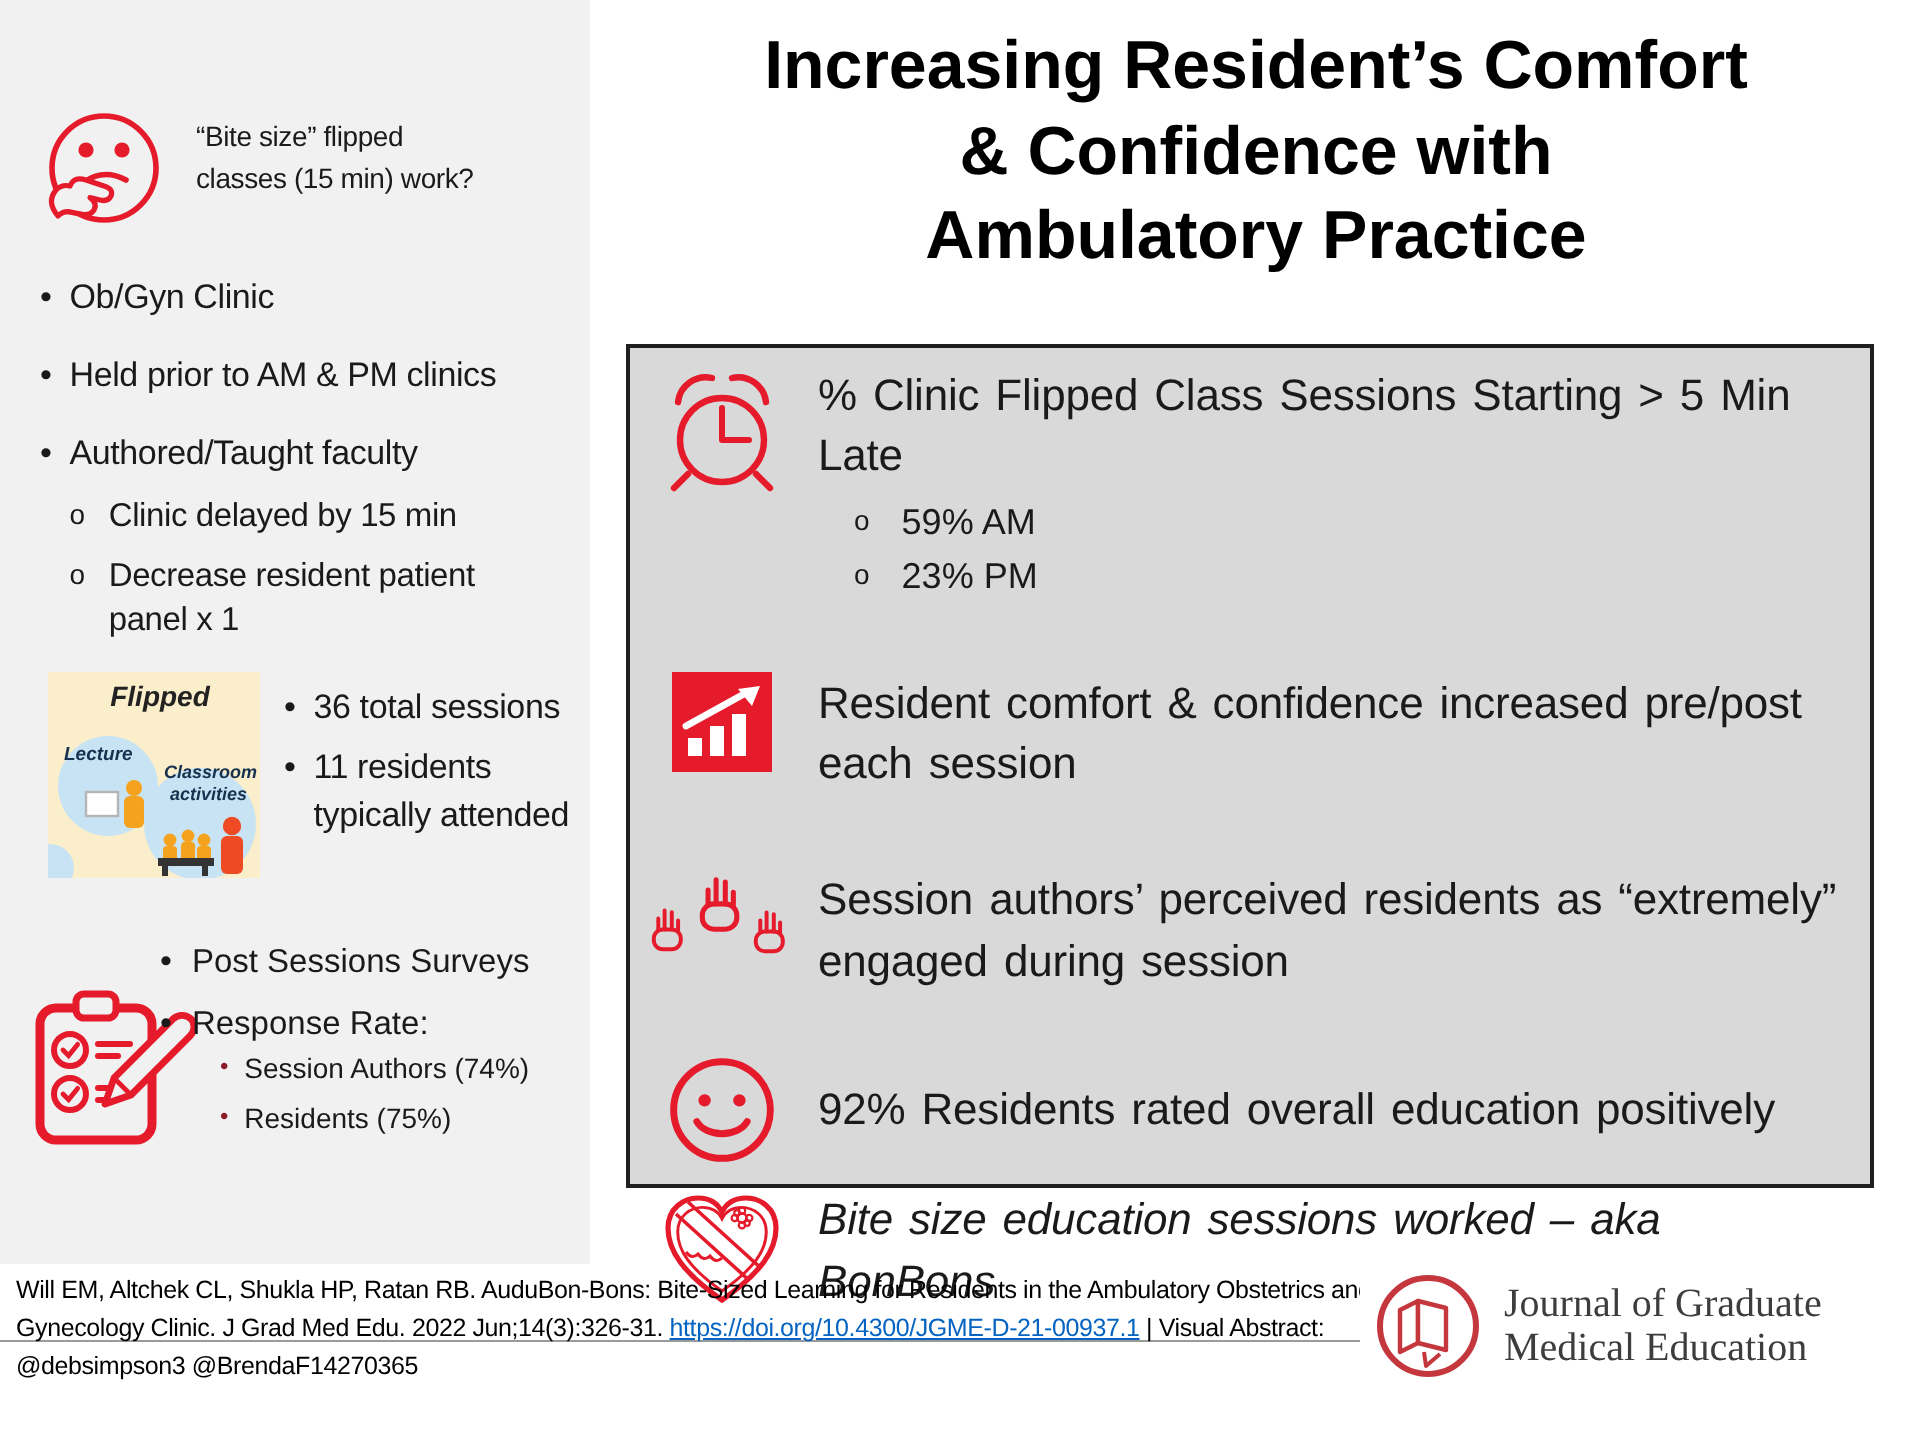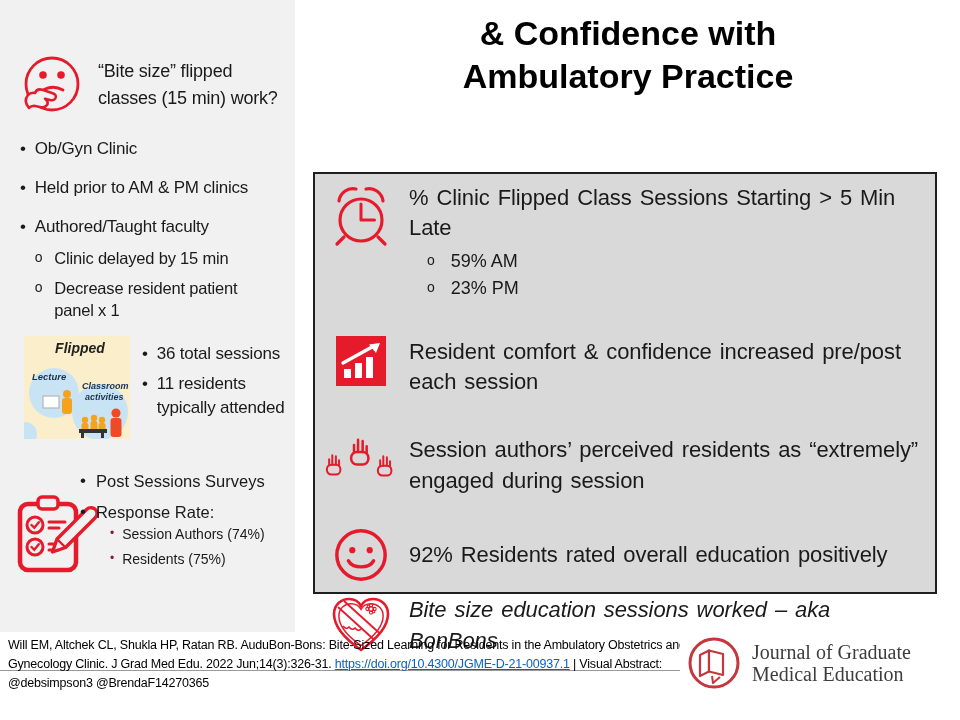--- a/index.html
+++ b/index.html
@@ -7,21 +7,21 @@
   body {
     position:relative; overflow:hidden; background:#ffffff;
     font-family:"Liberation Sans", sans-serif; color:#1a1a1a;
   }
   .pre { white-space:pre-line; }
 
   
   .sidebar { position:absolute; left:0; top:0; width:295px; height:632px; background:#f1f1f1; }
   .q-row { position:absolute; left:16px; top:50px; width:268px; display:flex; gap:12px; align-items:flex-start; }
   .q-icon { flex:none; }
-  .q-text { font-size:18px; line-height:1.5; letter-spacing:-0.2px; padding-top:8px; }
+  .q-text { font-size:14px; line-height:1.5; letter-spacing:-0.2px; padding-top:8px; }
 
   .main-bullets { position:absolute; left:20px; top:138px; width:268px; list-style:none; }
   .main-bullets > li { display:flex; gap:9px; font-size:17px; letter-spacing:-0.2px; line-height:1.3; margin-bottom:17px; }
   .bullet-dot { flex:none; font-size:17px; }
   .sub-bullets { list-style:none; margin-top:9px; }
   .sub-bullets li { display:flex; gap:12px; font-size:16.5px; line-height:1.35; margin-bottom:7px; width:215px; }
   .o-marker { flex:none; font-size:14px; padding-top:1px; color:#1a1a1a; }
 
   .flipped-row { position:absolute; left:24px; top:336px; display:flex; gap:12px; }
   .session-bullets { list-style:none; padding-top:6px; width:164px; }
@@ -172,20 +172,21 @@
             <span class="red-dot">•</span>
             <span>Residents (75%)</span>
           </li>
         </ul>
       </span>
     </li>
   </ul>
 </div>
 
 <div class="title">
+  <div>Increasing Resident’s Comfort</div>
   <div>&amp; Confidence with</div>
   <div>Ambulatory Practice</div>
 </div>
 
 <div class="results-box">
 
   <div class="result-row row-1">
     <div class="result-icon">
       <svg width="64" height="66" viewBox="0 0 64 66">
         <path d="M10,19 A14,14 0 0 1 27,7" fill="none" stroke="#e51b2c" stroke-width="3.2" stroke-linecap="round"></path>

